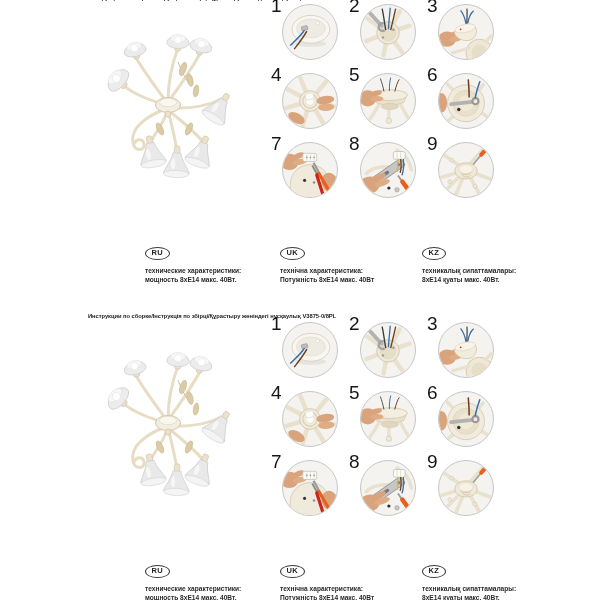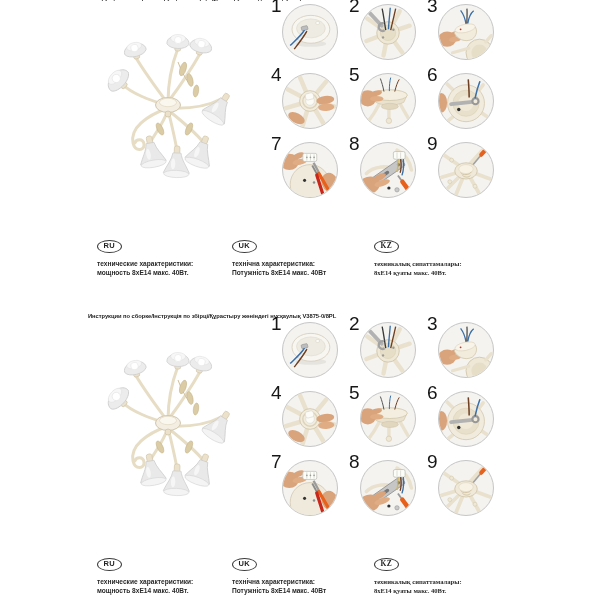--- a/index.html
+++ b/index.html
@@ -16,24 +16,24 @@
   .chandelier{position:absolute;left:88px;top:26px;width:160px;height:168px;}
 
   .grid{position:absolute;left:270px;top:14px;display:grid;
         grid-template-columns:repeat(3,78px);grid-auto-rows:69px;}
   .cell{position:relative;}
   .num{position:absolute;left:1px;top:-4px;font-size:19px;font-weight:400;color:#161616;line-height:1;}
   .circle{position:absolute;left:12px;top:4px;width:56px;height:56px;border:1px solid #c6c6c6;
           border-radius:50%;overflow:hidden;background:#f4f3f0;box-sizing:border-box;}
   .circle svg{display:block;width:100%;height:100%;}
 
-  .lang-col{position:absolute;top:248px;width:132px;}
+  .lang-col{position:absolute;top:255px;width:132px;margin-left:48px;}
   .col-ru{left:97px;}
   .col-uk{left:232px;}
-  .col-kz{left:374px;font-family:Liberation Serif, serif;}
+  .col-kz{left:374px;}
   .badge{display:inline-block;border:1px solid #3c3c3c;border-radius:50%;
          padding:1.5px 5.5px 2px;font-size:7.5px;font-weight:700;color:#222;
          letter-spacing:.4px;line-height:1;}
   .spec{margin-top:6px;font-size:6.6px;font-weight:600;color:#2a2a2a;line-height:1.5;}
 </style>
 </head>
 <body>
 
 <div class="page">
   <div class="section sec1">

